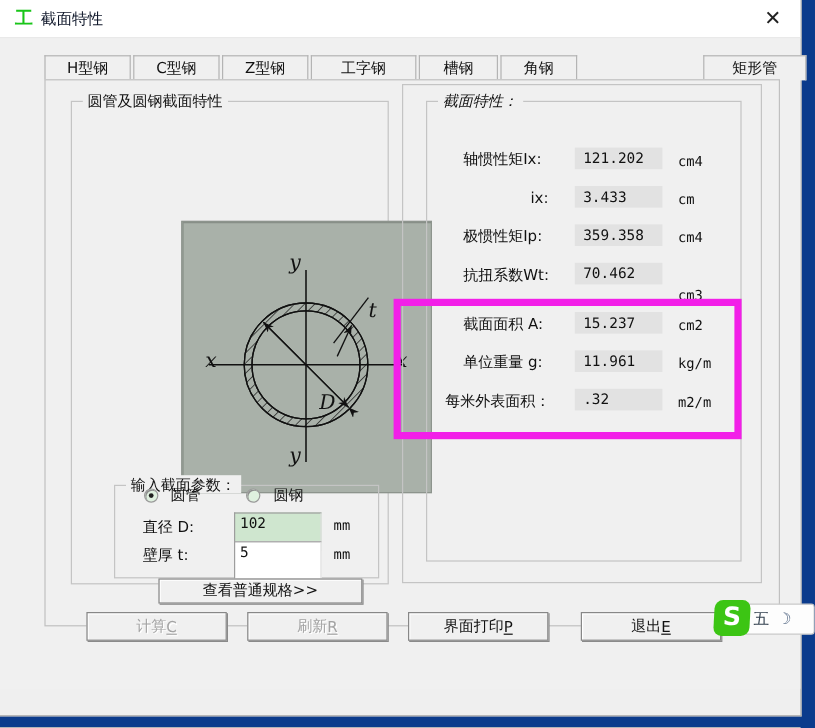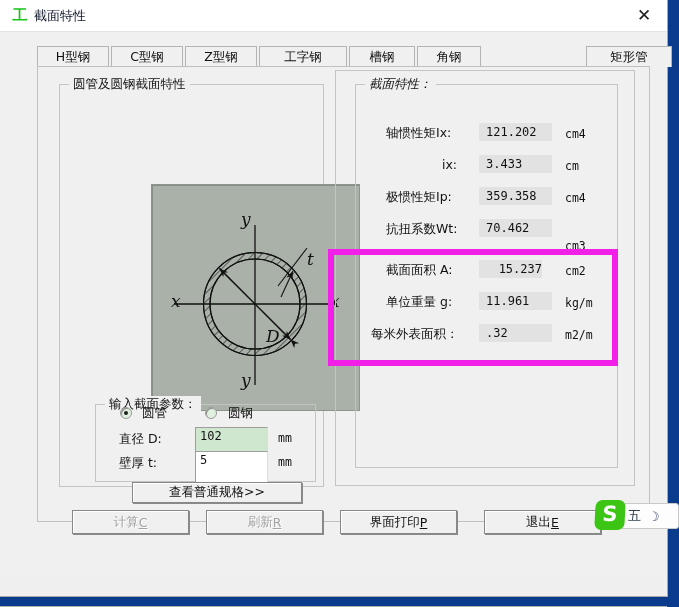--- a/index.html
+++ b/index.html
@@ -394,21 +394,21 @@
 
         <div class="flabel" style="left:348px; top:122px;">极惯性矩Ip:</div>
         <div class="fvalue" style="left:441px; top:120px; width:73px;">359.358</div>
         <div class="funit" style="left:527px; top:123px;">cm4</div>
 
         <div class="flabel" style="left:348px; top:154px;">抗扭系数Wt:</div>
         <div class="fvalue" style="left:441px; top:152px; width:73px;">70.462</div>
         <div class="funit" style="left:527px; top:155px;margin-top:16px;">cm3</div>
 
         <div class="flabel" style="left:348px; top:195px;">截面面积 A:</div>
-        <div class="fvalue" style="left:441px; top:193px; width:63px;text-align:right;">15.237</div>
+        <div class="fvalue" style="left:441px; top:193px; width:73px;">15.237</div>
         <div class="funit" style="left:527px; top:196px;">cm2</div>
 
         <div class="flabel" style="left:348px; top:227px;">单位重量 g:</div>
         <div class="fvalue" style="left:441px; top:225px; width:73px;">11.961</div>
         <div class="funit" style="left:527px; top:228px;">kg/m</div>
 
         <div class="flabel" style="left:333px; top:259px;">每米外表面积：</div>
         <div class="fvalue" style="left:441px; top:257px; width:73px;">.32</div>
         <div class="funit" style="left:527px; top:260px;">m2/m</div>
 

